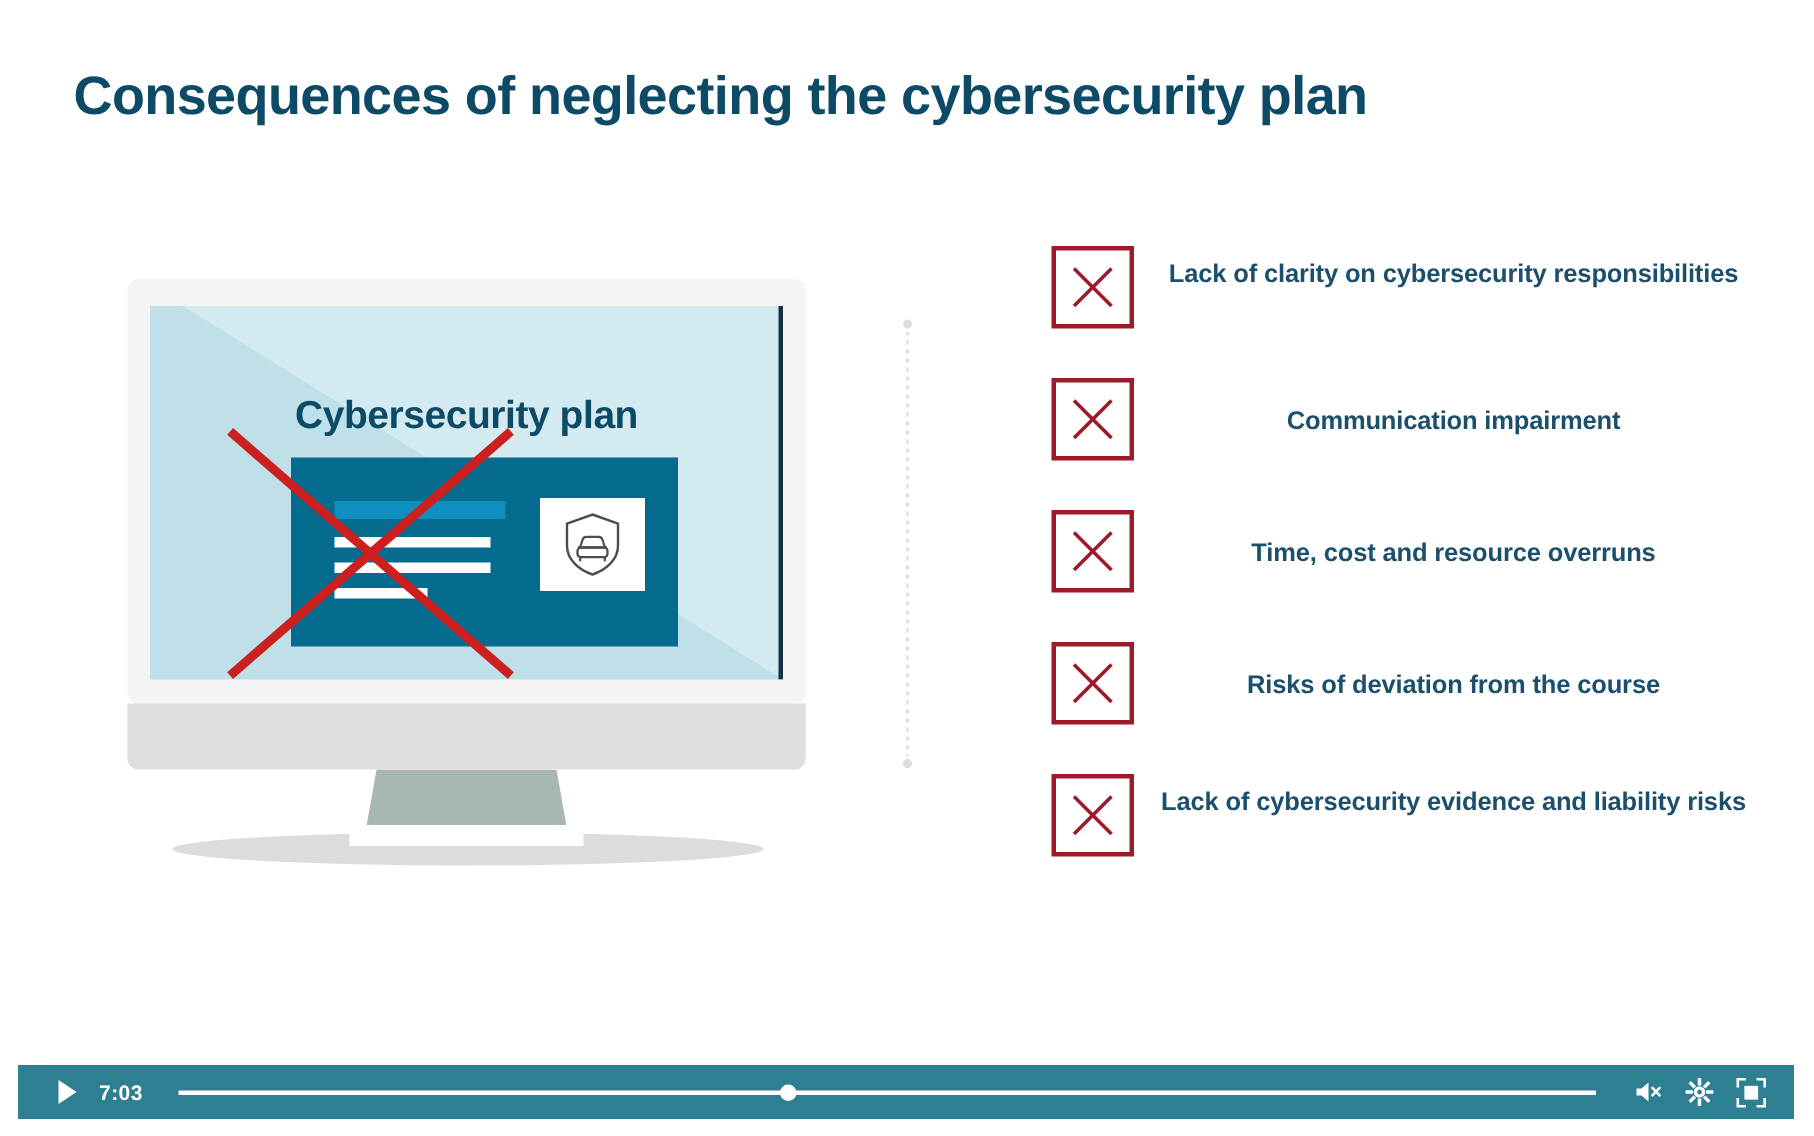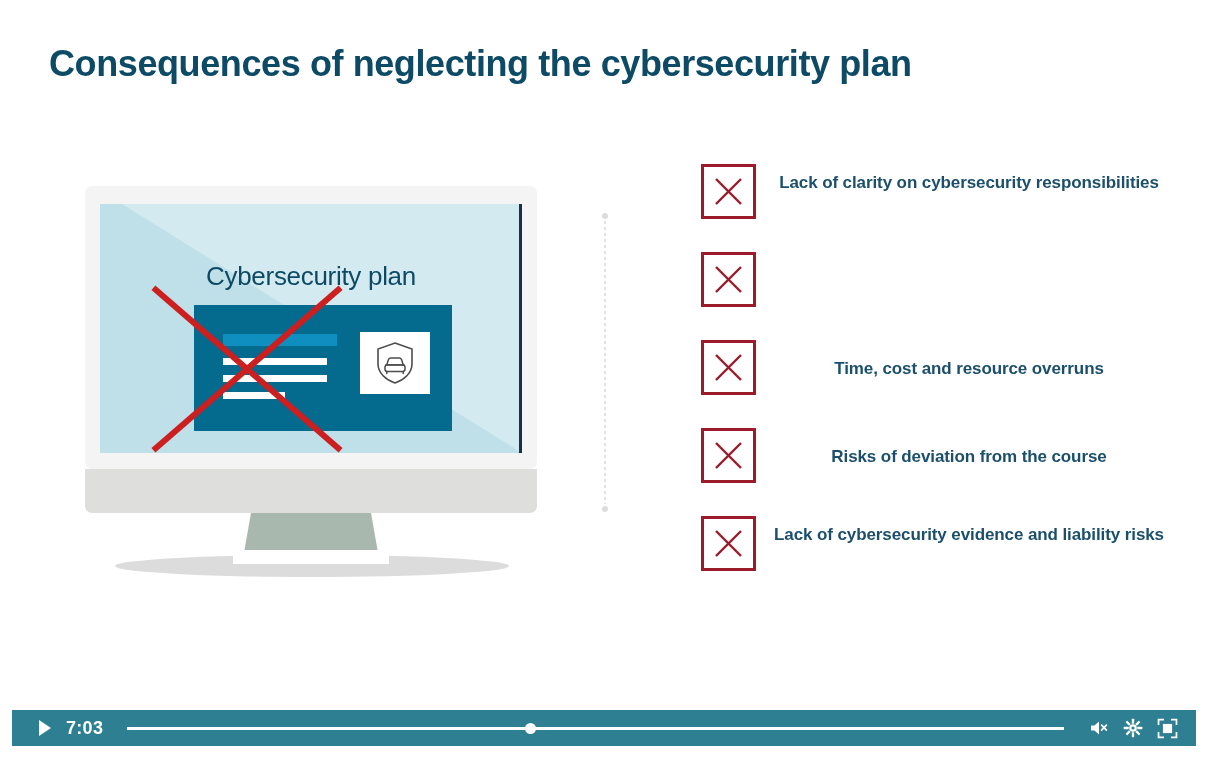--- a/index.html
+++ b/index.html
@@ -81,21 +81,21 @@
     right: 0px; top: 0;
     width: 3px; height: 249px;
     background: #17314a;
   }
   .mon-screen-title {
     position: absolute;
     left: 0; top: 57px;
     width: 422px;
     text-align: center;
     font-size: 26px;
-    font-weight: normal;
+    font-weight: bold;
     color: #0d4a66;
     letter-spacing: -0.3px;
   }
   
   .doc-card {
     position: absolute;
     left: 94px; top: 101px;
     width: 258px; height: 126px;
     background: #046a8e;
   }
@@ -244,21 +244,21 @@
   }
   #play-button .tri {
     width: 0; height: 0;
     border-left: 12px solid #ffffff;
     border-top: 8px solid transparent;
     border-bottom: 8px solid transparent;
   }
   #time-display {
     flex: 0 0 auto;
     color: #ffffff;
-    font-size: 18px;
+    font-size: 14px;
     font-weight: bold;
     margin-left: 4px;
     letter-spacing: 0.3px;
   }
   #progress-track {
     position: relative;
     flex: 1 1 auto;
     height: 3px;
     background: #ffffff;
     margin-left: 24px;
@@ -349,20 +349,21 @@
       <div class="cons-text">Lack of clarity on cybersecurity responsibilities</div>
     </div>
 
     <div class="cons-item single">
       <div class="cons-box">
         <svg width="49" height="49" viewBox="0 0 49 49">
           <line x1="12" y1="12" x2="37" y2="37" stroke="#9b1b2a" stroke-width="2.4"></line>
           <line x1="37" y1="12" x2="12" y2="37" stroke="#9b1b2a" stroke-width="2.4"></line>
         </svg>
       </div>
+      <div class="cons-text">Communication impairment</div>
     </div>
 
     <div class="cons-item single">
       <div class="cons-box">
         <svg width="49" height="49" viewBox="0 0 49 49">
           <line x1="12" y1="12" x2="37" y2="37" stroke="#9b1b2a" stroke-width="2.4"></line>
           <line x1="37" y1="12" x2="12" y2="37" stroke="#9b1b2a" stroke-width="2.4"></line>
         </svg>
       </div>
       <div class="cons-text">Time, cost and resource overruns</div>

